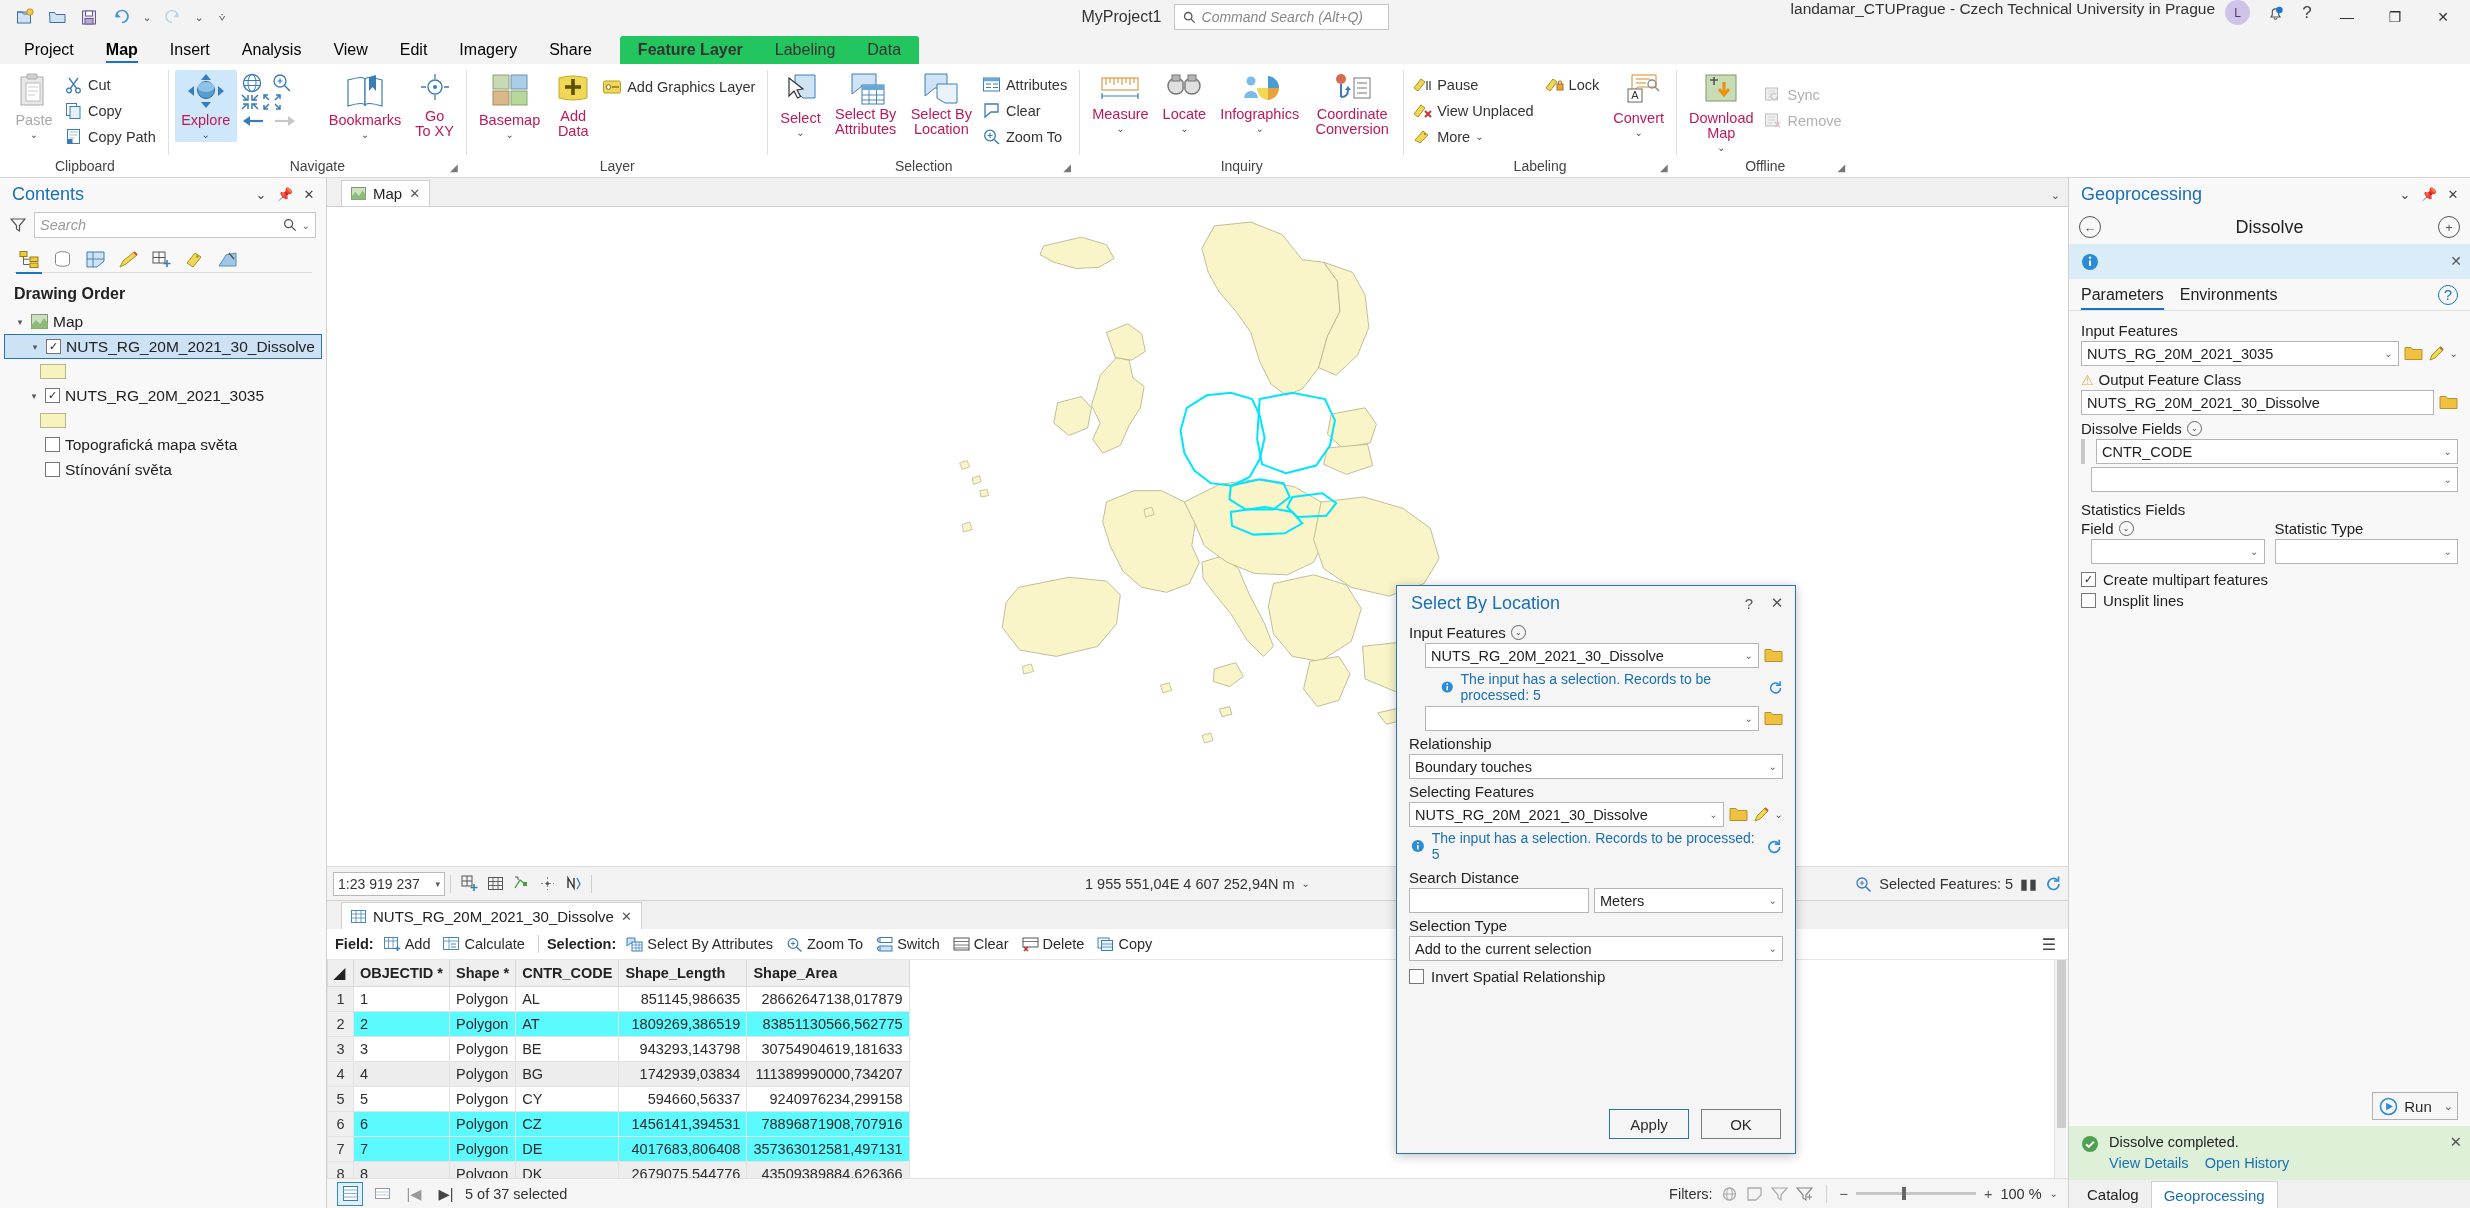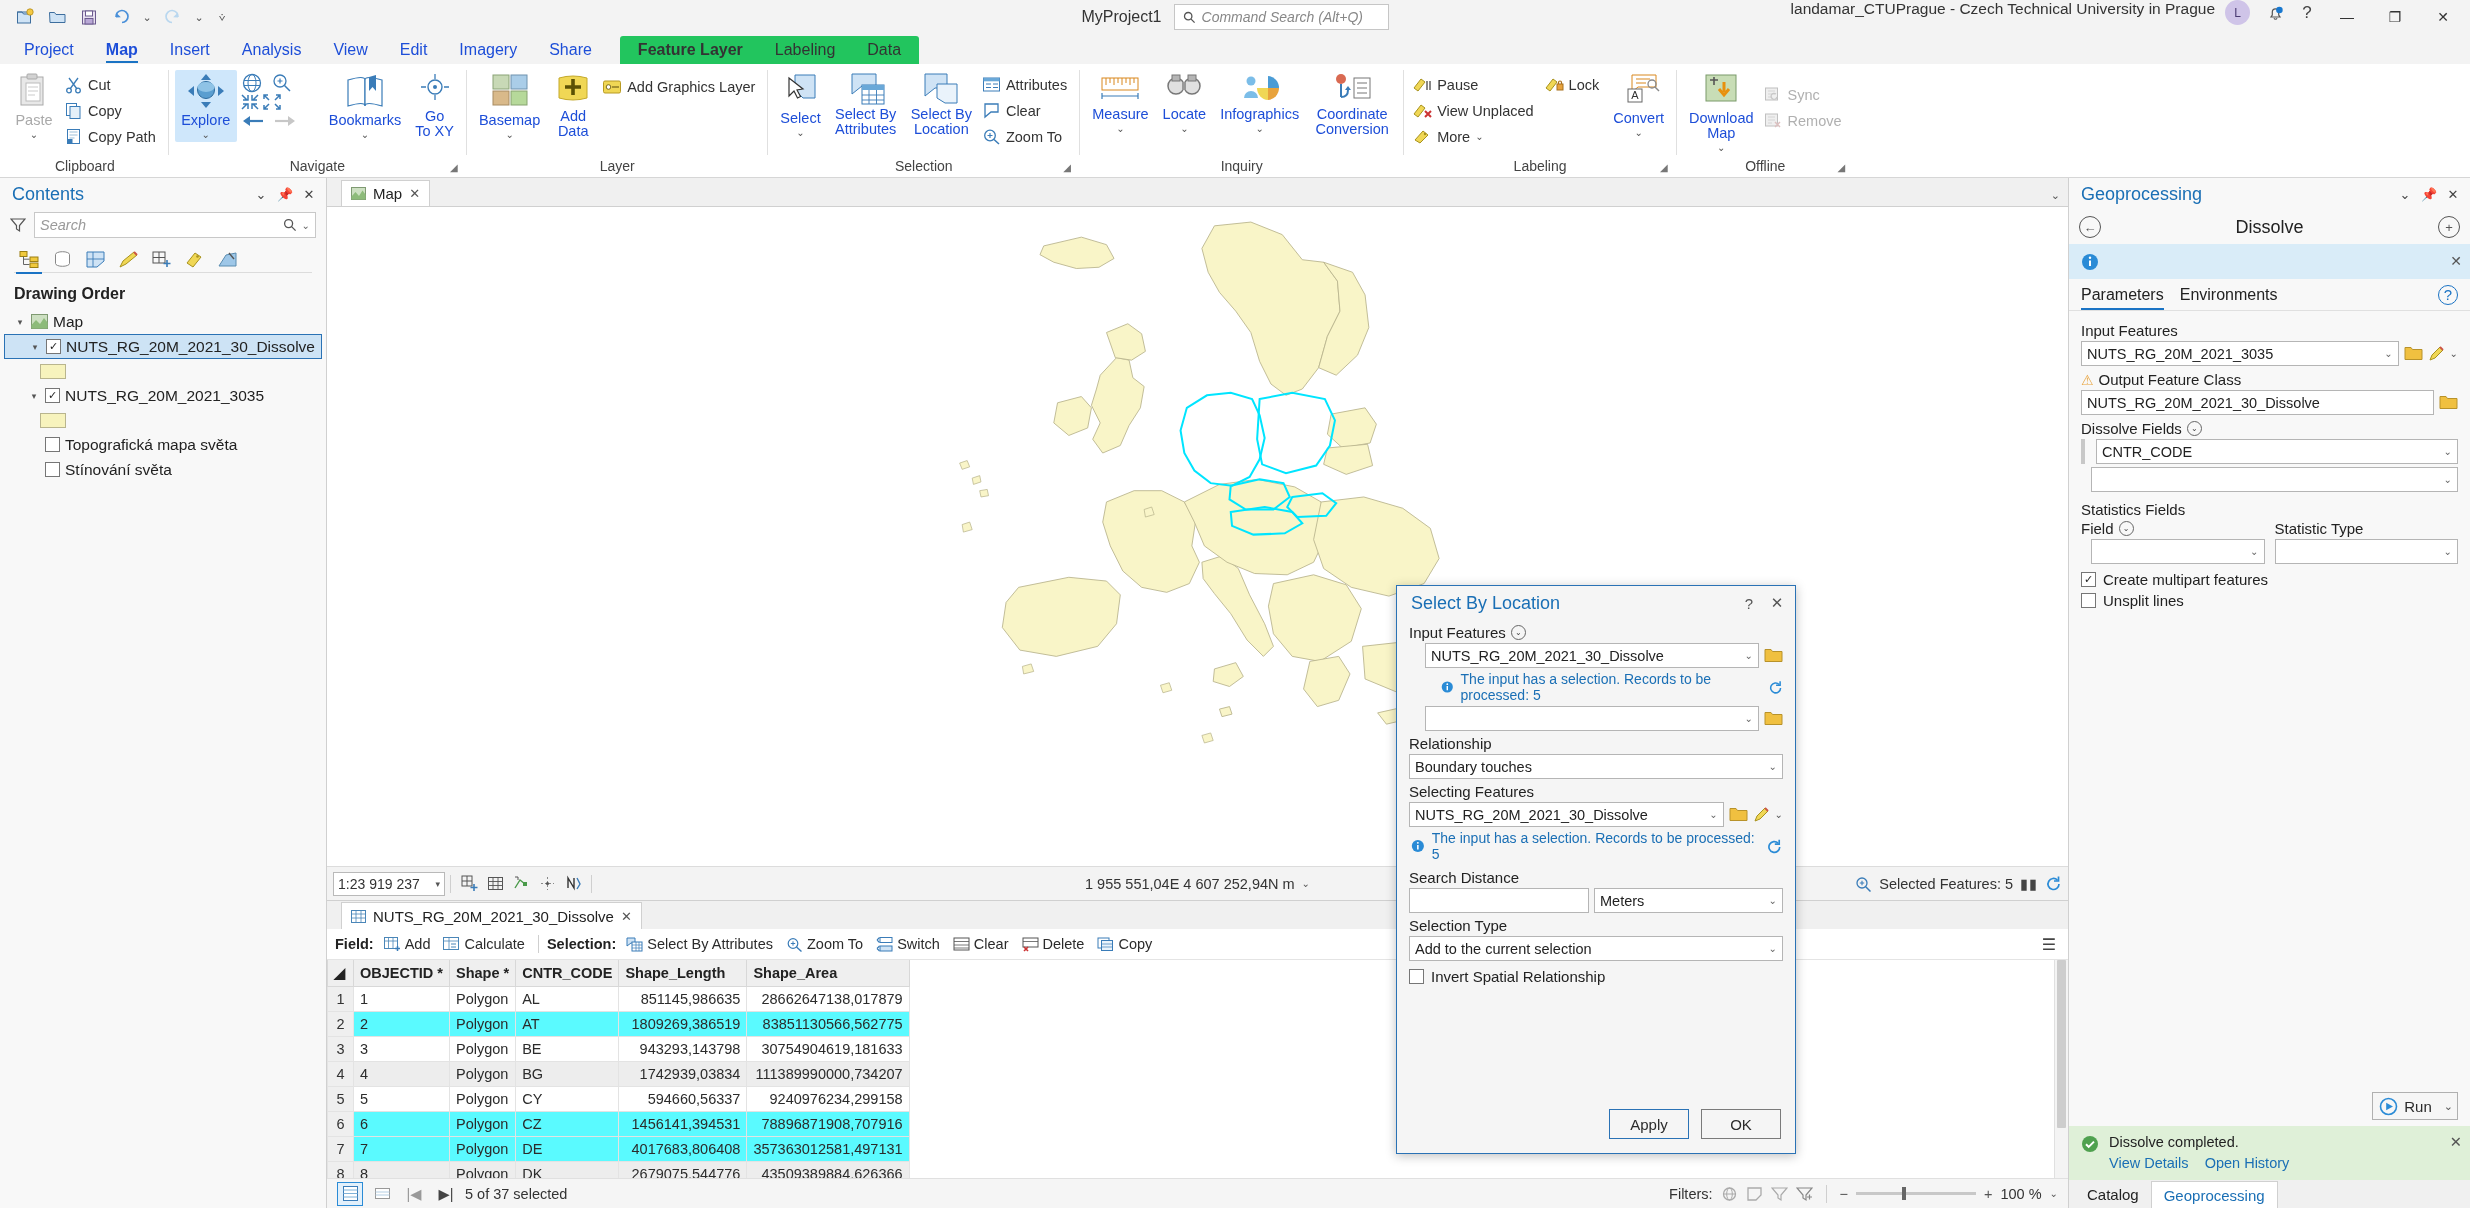--- a/index.html
+++ b/index.html
@@ -23,37 +23,37 @@
   .proj-name{ font-size:16px; color:#333; }
   .cmd-search{ width:215px; height:26px; border:1px solid #c6c6c6; background:#fff; display:flex; align-items:center; gap:6px; padding:0 8px; font-size:14px; color:#888; font-style:italic;}
   .title-right{ margin-left:auto; display:flex; gap:2px; padding-right:4px;}
   .acct-name{ font-size:15.5px; color:#333; margin-right:8px; }
   .avatar{ width:25px;height:25px;border-radius:50%; background:#cfc4e8; color:#4a3a72; font-size:12px; display:flex;align-items:center;justify-content:center; margin-right:8px; cursor:pointer;}
   .tb-ic{ width:30px;height:26px; display:flex;align-items:center;justify-content:center; cursor:pointer; color:#444;}
   .win-btn{ width:46px;height:34px; display:flex;align-items:center;justify-content:center; cursor:pointer; color:#333; font-size:14px;}
 
   
   .ribbon-tabs{ height:30px; background:#f3f3f3; display:flex; align-items:flex-end; padding-left:8px; flex:0 0 30px; position:relative;}
-  .rtab{ padding:0 16px; height:28px; line-height:28px; font-size:16px; color:#1d4ed8; cursor:pointer; position:relative;}
+  .rtab{ padding:0 16px; height:28px; line-height:28px; font-size:16px; color:#000000; cursor:pointer; position:relative;}
   .rtab.active{ font-weight:bold; }
   .rtab.active:after{ content:""; position:absolute; left:16px; right:16px; bottom:1px; height:2px; background:#1a73c4;}
   .ctx-group{ margin-left:12px; background:#22c55e; border-top-left-radius:3px;border-top-right-radius:3px; display:flex; align-items:flex-end; height:28px; padding:0 2px;}
   .ctab{ padding:0 16px; height:28px; line-height:28px; font-size:16px; color:#333; cursor:pointer;}
   .ctab.active{ font-weight:bold; }
 
   
   .ribbon{ background:#fff; flex:0 0 113px; border-bottom:1px solid #d6d6d6; display:flex; padding:2px 0 0 4px; position:relative;}
   .rgroup{ display:flex; flex-direction:column; height:111px; position:relative; padding:0 4px;}
   .rgroup-items{ flex:1; display:flex; align-items:flex-start; padding-top:4px; gap:2px;}
   .rgroup-label{ text-align:center; font-size:14px; color:#444; padding-bottom:3px; position:relative;}
   .rgroup-sep{ width:1px; background:#e0e0e0; margin:4px 2px 22px 2px; flex:0 0 1px;}
   .rg-dlg{ position:absolute; right:2px; bottom:3px; width:12px;height:12px; color:#777; font-size:10px;}
   .big-btn{ width:auto; min-width:52px; padding:2px 6px; display:flex; flex-direction:column; align-items:center; gap:1px; cursor:pointer; border-radius:2px;}
   .big-btn.sel{ background:#cfe7fb; }
-  .big-btn .lbl{ font-size:14.5px; text-align:center; line-height:15px; color:#1d4ed8;}
+  .big-btn .lbl{ font-size:14.5px; text-align:center; line-height:15px; color:#be185d;}
   .big-btn .lbl.dim{ color:#a9a9a9; }
   .small-col{ display:flex; flex-direction:column; gap:1px; padding-top:2px;}
   .small-btn{ display:flex; align-items:center; gap:5px; padding:2px 6px 2px 2px; cursor:pointer; border-radius:2px; height:25px;}
   .small-btn .lbl{ font-size:14.5px; color:#333; white-space:nowrap;}
   .small-btn .lbl.dim{ color:#b0b0b0; }
   .dd-caret{ font-size:10px; color:#555; }
 
   
   .main{ flex:1; display:flex; min-height:0; background:#f0f0f0;}
 

